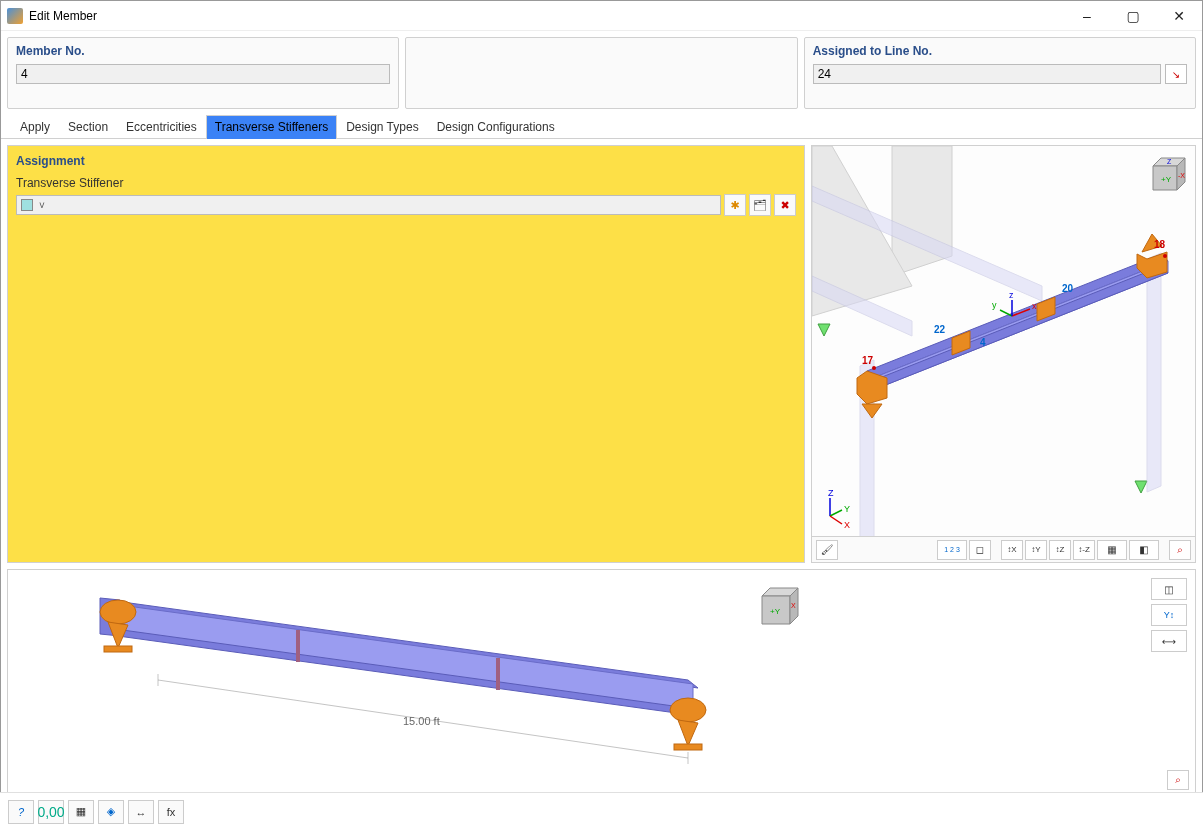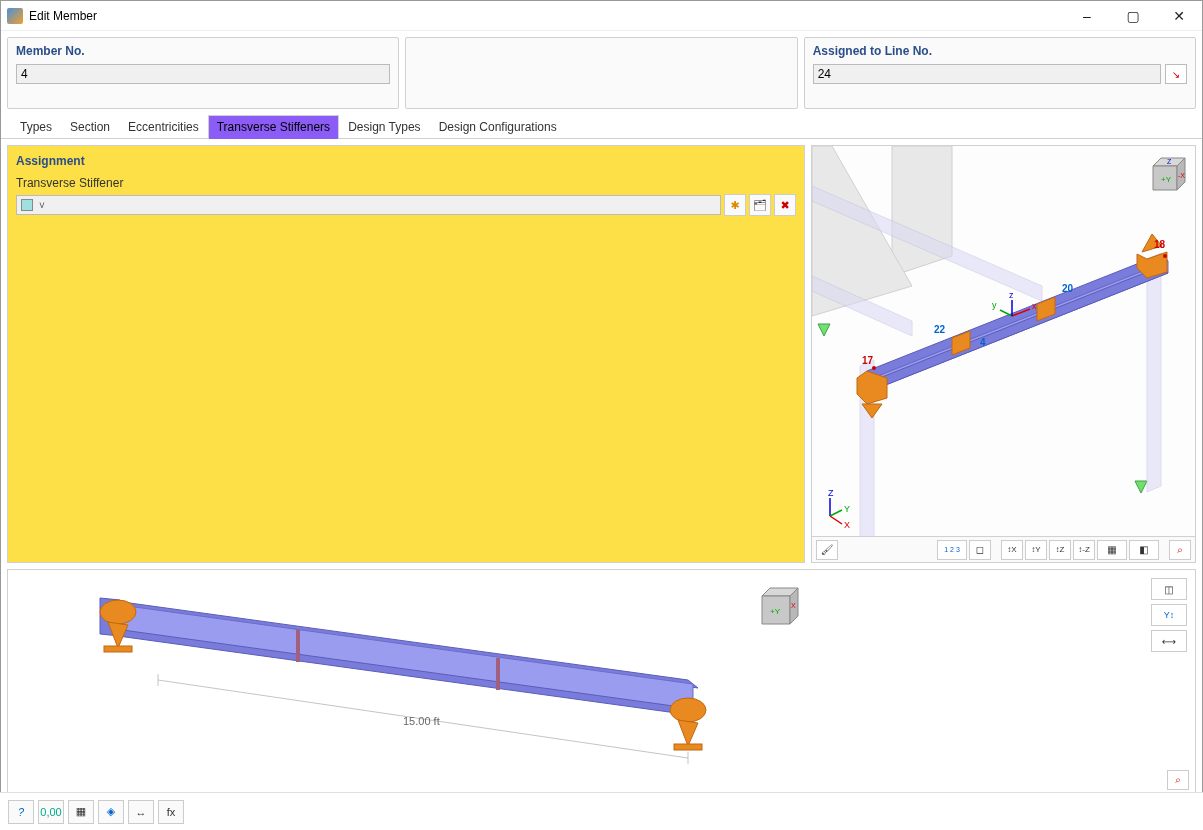--- a/index.html
+++ b/index.html
@@ -15,21 +15,21 @@
 .header-row { display: flex; gap: 6px; padding: 6px; }
 .header-panel { flex: 1; background: #fafafa; border: 1px solid #d0d0d0; border-radius: 2px; padding: 6px 8px; min-height: 72px; }
 .header-panel .label { color: #2a4e8a; font-weight: 600; margin-bottom: 6px; font-size: 12px; }
 .header-panel .field { display: flex; align-items: center; gap: 4px; }
 .header-panel input { flex: 1; height: 20px; padding: 2px 4px; border: 1px solid #bbb; background: #f0f0f0; font-size: 12px; }
 .pick-btn { width: 22px; height: 20px; border: 1px solid #bbb; background: #fff; display: flex; align-items: center; justify-content: center; font-size: 10px; }
 
 
 .tabs { display: flex; padding: 0 10px; border-bottom: 1px solid #d0d0d0; }
 .tab { padding: 4px 8px; font-size: 12px; color: #333; border: 1px solid transparent; border-bottom: none; cursor: default; }
-.tab.active { background: #8b5cf6; border-color: #d0d0d0; color: #000; margin-bottom: -1px; }
+.tab.active { background: #3b82f6; border-color: #d0d0d0; color: #000; margin-bottom: -1px; }
 
 
 .content { display: flex; padding: 6px; gap: 6px; height: 430px; }
 .left-pane { flex: 1; border: 1px solid #d0d0d0; padding: 8px; background: #fde047; }
 .section-title { color: #2a4e8a; font-weight: 600; margin-bottom: 8px; font-size: 12px; }
 .sub-label { font-size: 12px; color: #333; margin-bottom: 4px; }
 .combo-row { display: flex; align-items: center; gap: 3px; }
 .combo { flex: 1; display: flex; align-items: center; height: 20px; border: 1px solid #bbb; background: #f0f0f0; padding: 0 4px; }
 .combo .swatch { width: 12px; height: 12px; background: #9fe0e0; border: 1px solid #888; margin-right: 6px; }
 .combo .txt { flex: 1; font-size: 12px; }
@@ -101,21 +101,21 @@
     <div class="field">
       <input value="24" style="">
       <div class="pick-btn">
         <span style="color:#c00">↘</span>
       </div>
     </div>
   </div>
 </div>
 
 <div class="tabs">
-  <div class="tab">Types</div>
+  <div class="tab">Apply</div>
   <div class="tab">Section</div>
   <div class="tab">Eccentricities</div>
   <div class="tab active">Transverse Stiffeners</div>
   <div class="tab">Design Types</div>
   <div class="tab">Design Configurations</div>
 </div>
 
 <div class="content">
   <div class="left-pane">
     <div class="section-title">Assignment</div>
@@ -303,21 +303,21 @@
     </div>
   </div>
 </div>
 
 <div class="footer">
   <div class="footer-left">
     <div class="ftbtn">
         <span style="font-style:italic;color:#06c">?</span>
       </div>
     <div class="ftbtn">
-        <span style="font-size:11px;color:#0a8">0,00</span>
+        <span style="font-size:14px;color:#0a8">0,00</span>
       </div>
     <div class="ftbtn">
         <span>▦</span>
       </div>
     <div class="ftbtn">
         <span style="color:#06c">◈</span>
       </div>
     <div class="ftbtn">
         <span>↔</span>
       </div>

